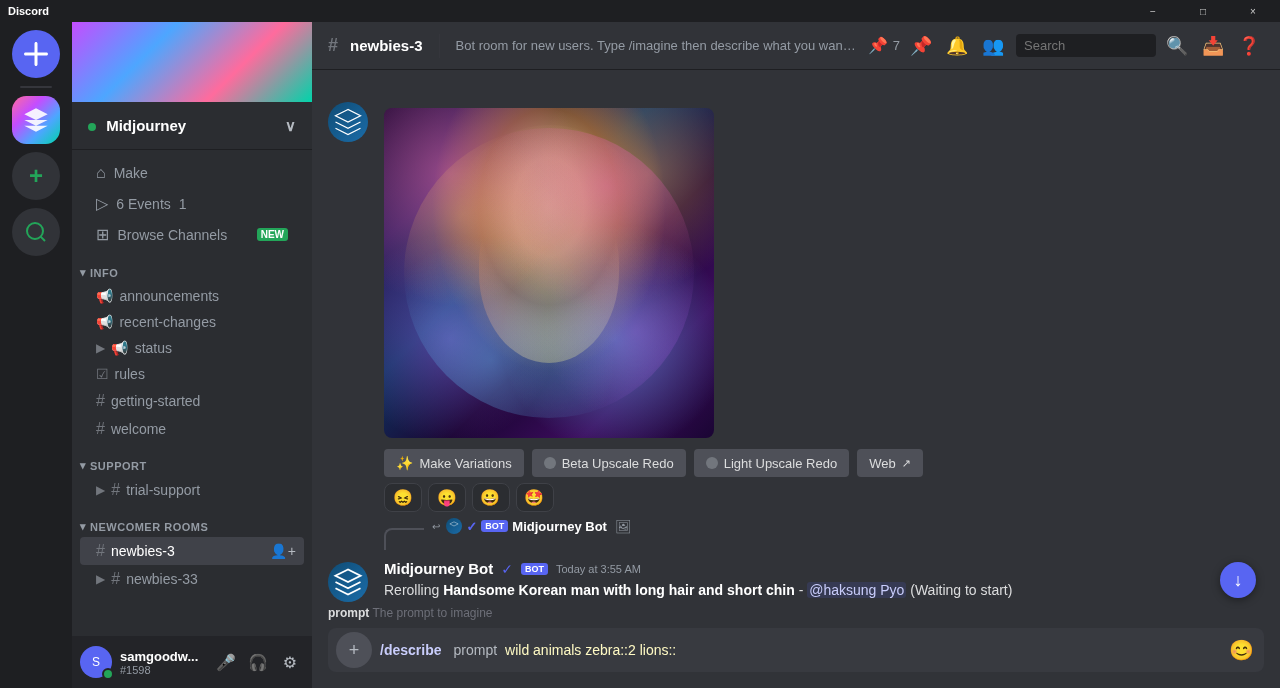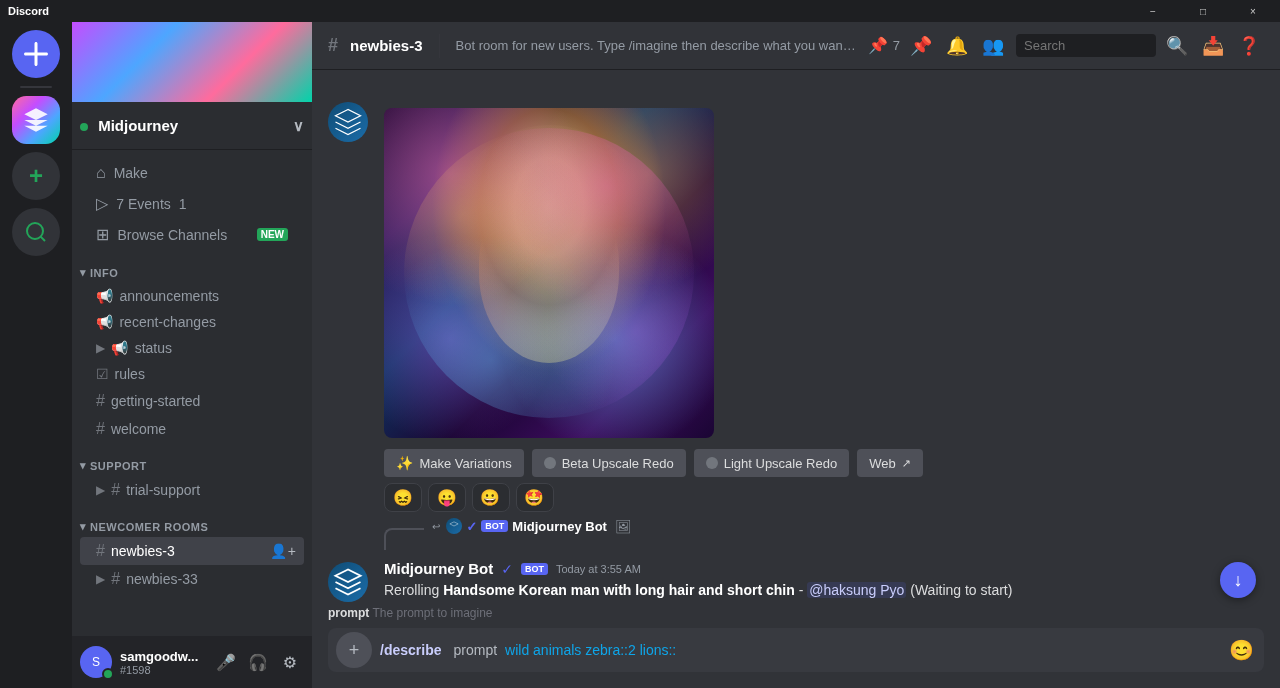--- a/index.html
+++ b/index.html
@@ -104,21 +104,21 @@
       width: 240px;
       background: #2b2d31;
       margin-top: 22px;
       display: flex;
       flex-direction: column;
       flex-shrink: 0;
       overflow: hidden;
     }
     .server-header {
       height: 48px;
-      padding: 0 8px;
+      padding: 0 16px;
       display: flex;
       align-items: center;
       justify-content: space-between;
       border-bottom: 1px solid #1e1f22;
       cursor: pointer;
       font-weight: 600;
       color: #fff;
       font-size: 15px;
     }
     .server-header .status-dot {
@@ -480,21 +480,21 @@
     .input-sub-label {
       color: #b5bac1;
       font-size: 14px;
       flex-shrink: 0;
     }
     .input-field {
       flex: 1;
       background: transparent;
       border: none;
       outline: none;
-      color: #0ea5e9;
+      color: #fef9c3;
       font-size: 14px;
     }
     .input-emoji-btn {
       width: 28px; height: 28px;
       display: flex; align-items: center; justify-content: center;
       cursor: pointer;
       color: #b5bac1;
       font-size: 20px;
     }
 
@@ -564,21 +564,21 @@
     <span style="color:#b5bac1;">∨</span>
   </div>
   <div class="channel-list">
 
     <div class="nav-item">
       <span class="icon">⌂</span>
       <span>Make</span>
     </div>
     <div class="nav-item">
       <span class="icon">▷</span>
-      <span>7 Events</span>
+      <span>6 Events</span>
       <span class="badge">1</span>
     </div>
     <div class="nav-item">
       <span class="icon">⊞</span>
       <span>Browse Channels</span>
       <span class="badge-new">NEW</span>
     </div>
 
     <div class="category-header">
       <span>▾</span>

